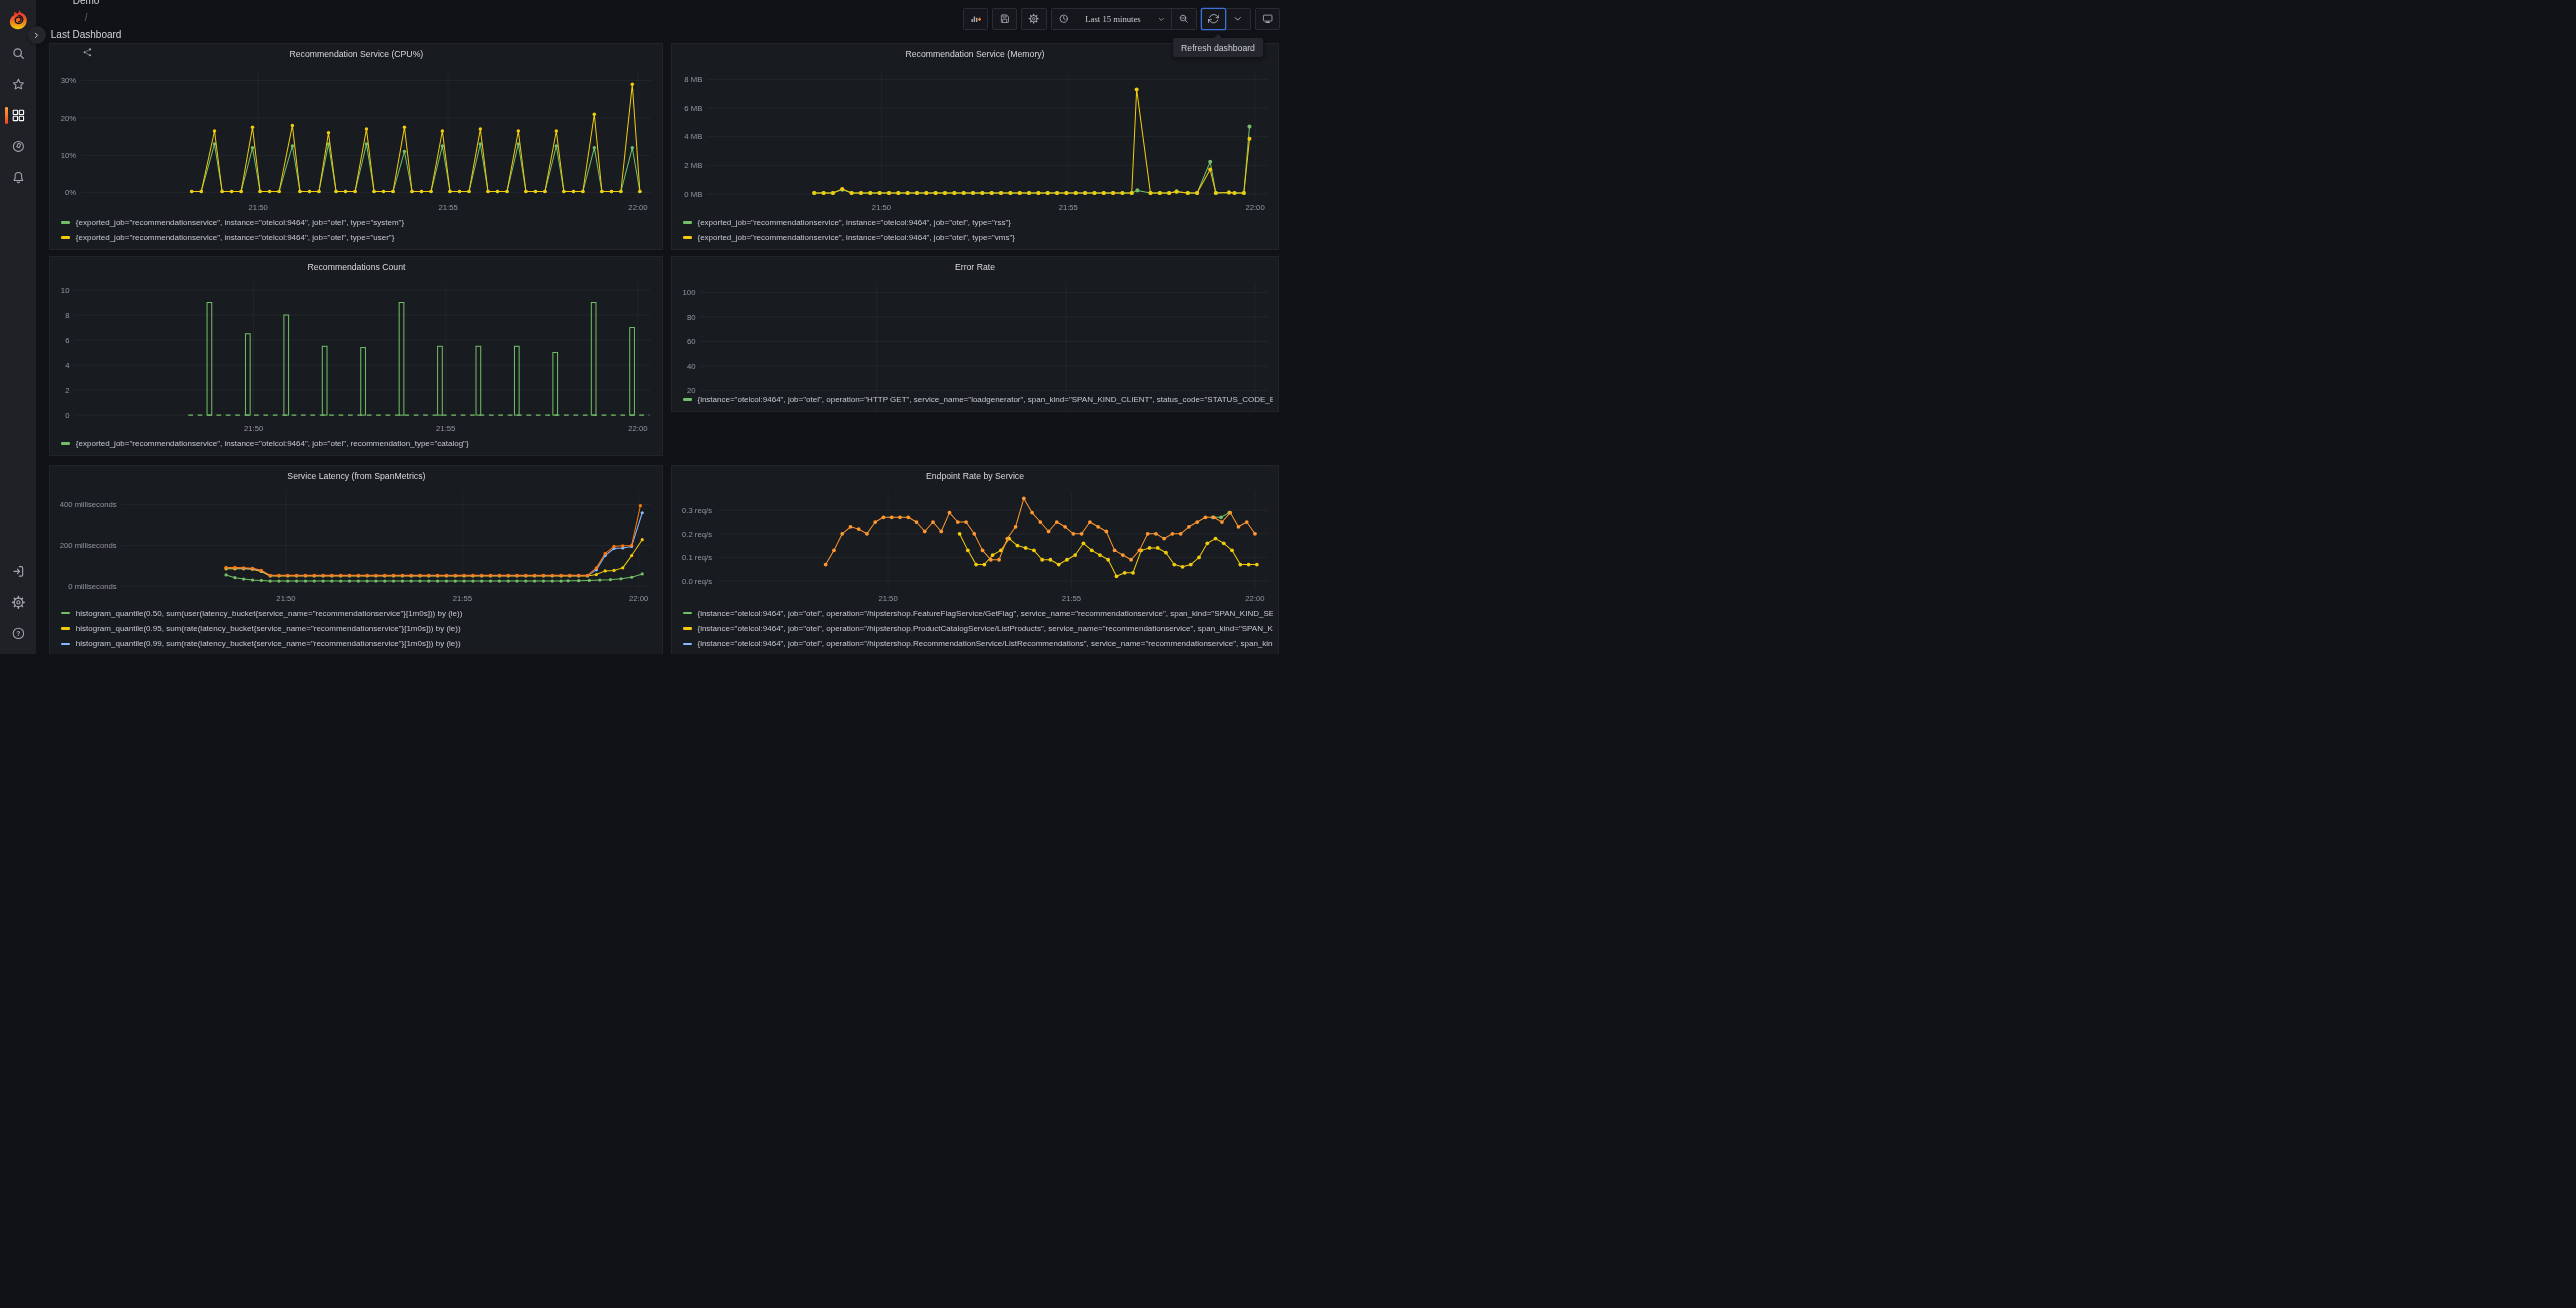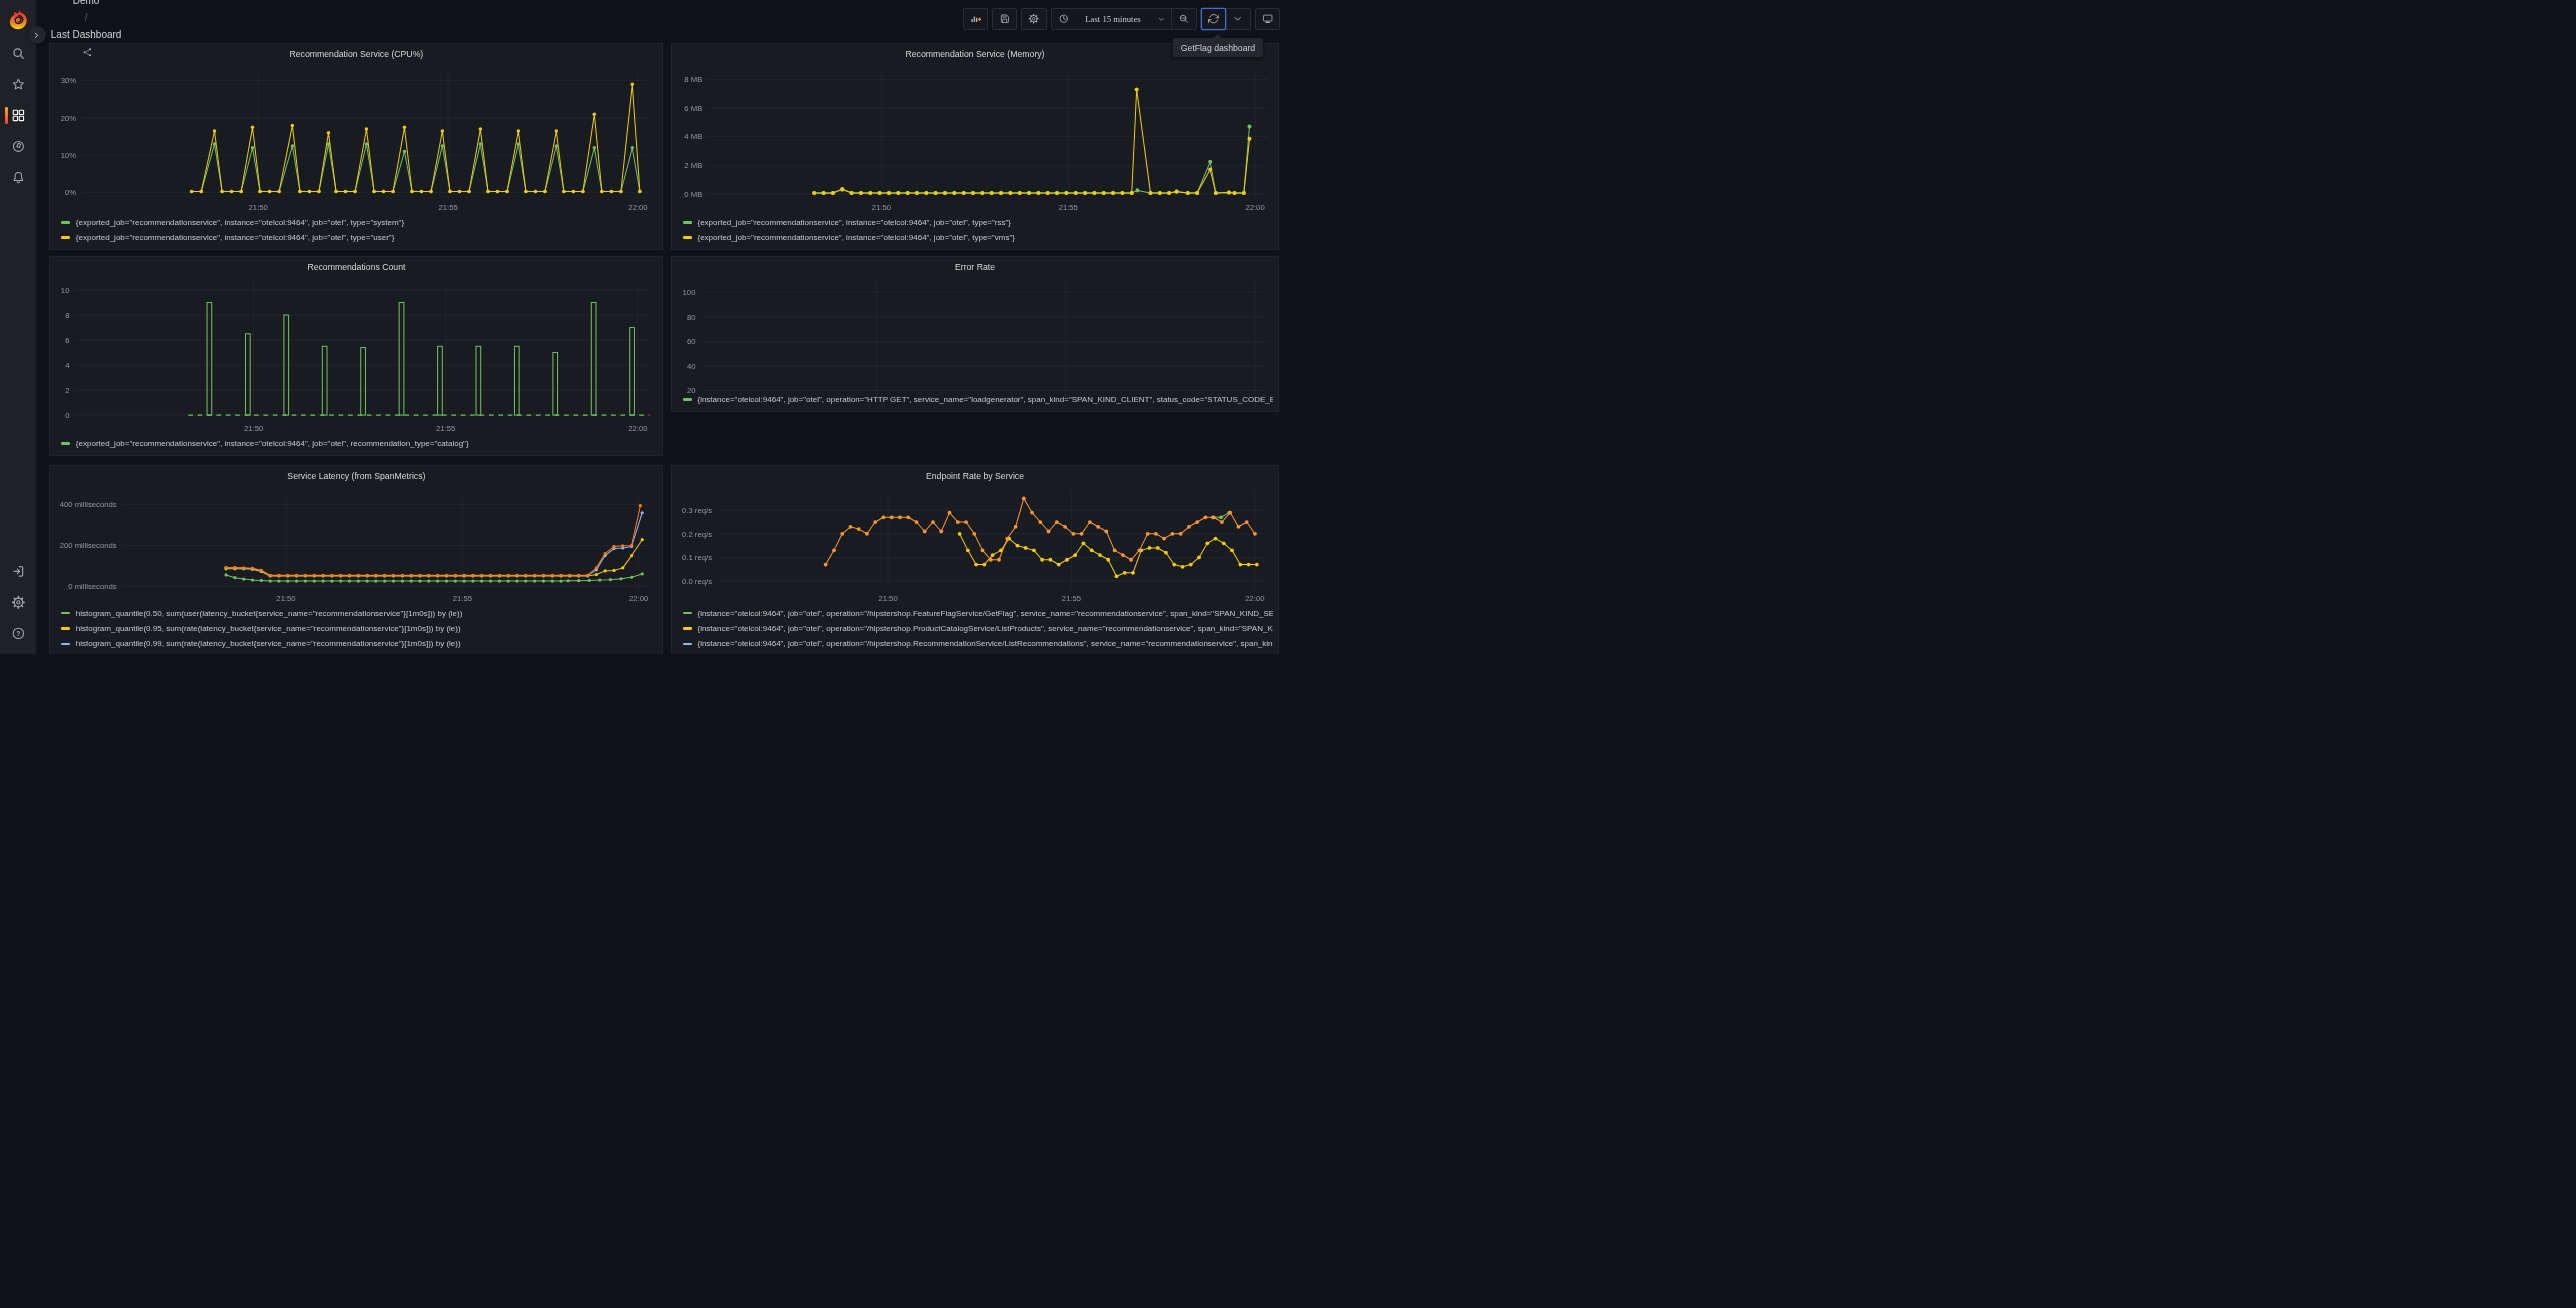--- a/index.html
+++ b/index.html
@@ -312,21 +312,21 @@
               <path d="M10.5 17l-.7 3h4.4l-.7-3" stroke-linejoin="round"></path>
               <path d="M8.2 20h7.6" stroke-linecap="round"></path>
             </svg>
           </span>
         </button>
       </div>
     </div>
 </header>
 
 <div class="tooltip">
-  <span>GetFlag dashboard</span>
+  <span>Refresh dashboard</span>
 </div>
 
 <main class="dashboard">
   <section class="panel p0">
     <h2 class="panel-title">Recommendation Service (CPU%)</h2>
     <div class="chart">
         <svg width="604" height="149" viewBox="0 0 900 222">
           <line x1="304.28095872170445" y1="8" x2="304.28095872170445" y2="200" stroke="rgba(204,204,220,0.07)" stroke-width="1"></line>
           <line x1="587.237017310253" y1="8" x2="587.237017310253" y2="200" stroke="rgba(204,204,220,0.07)" stroke-width="1"></line>
           <line x1="870.1930758988016" y1="8" x2="870.1930758988016" y2="200" stroke="rgba(204,204,220,0.07)" stroke-width="1"></line>

